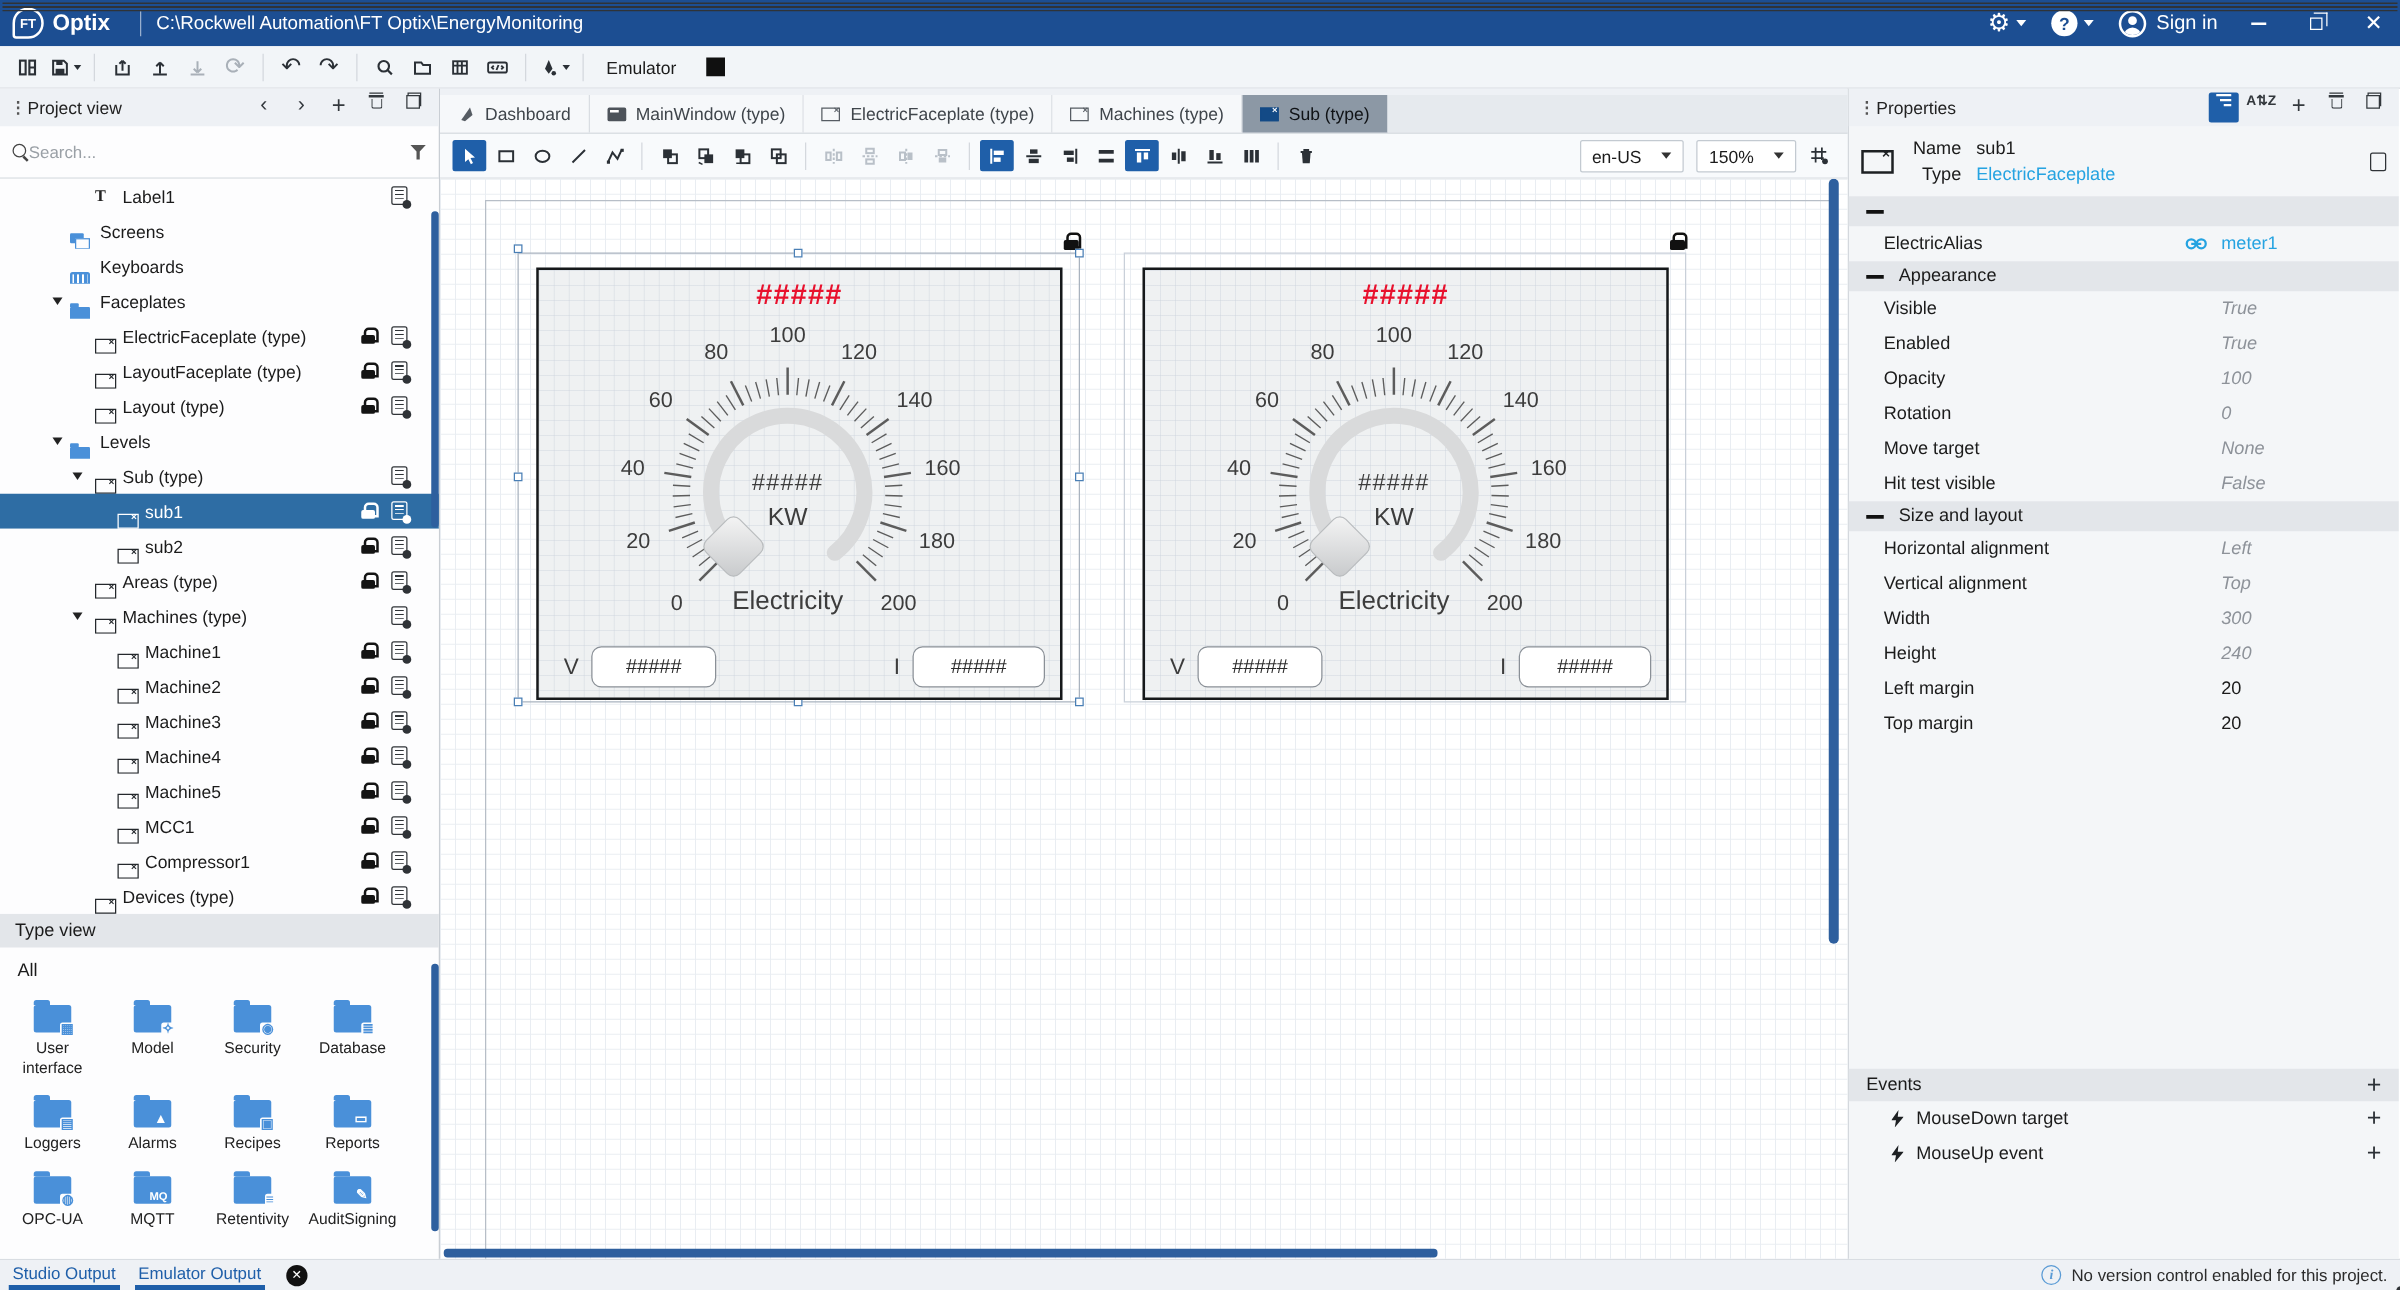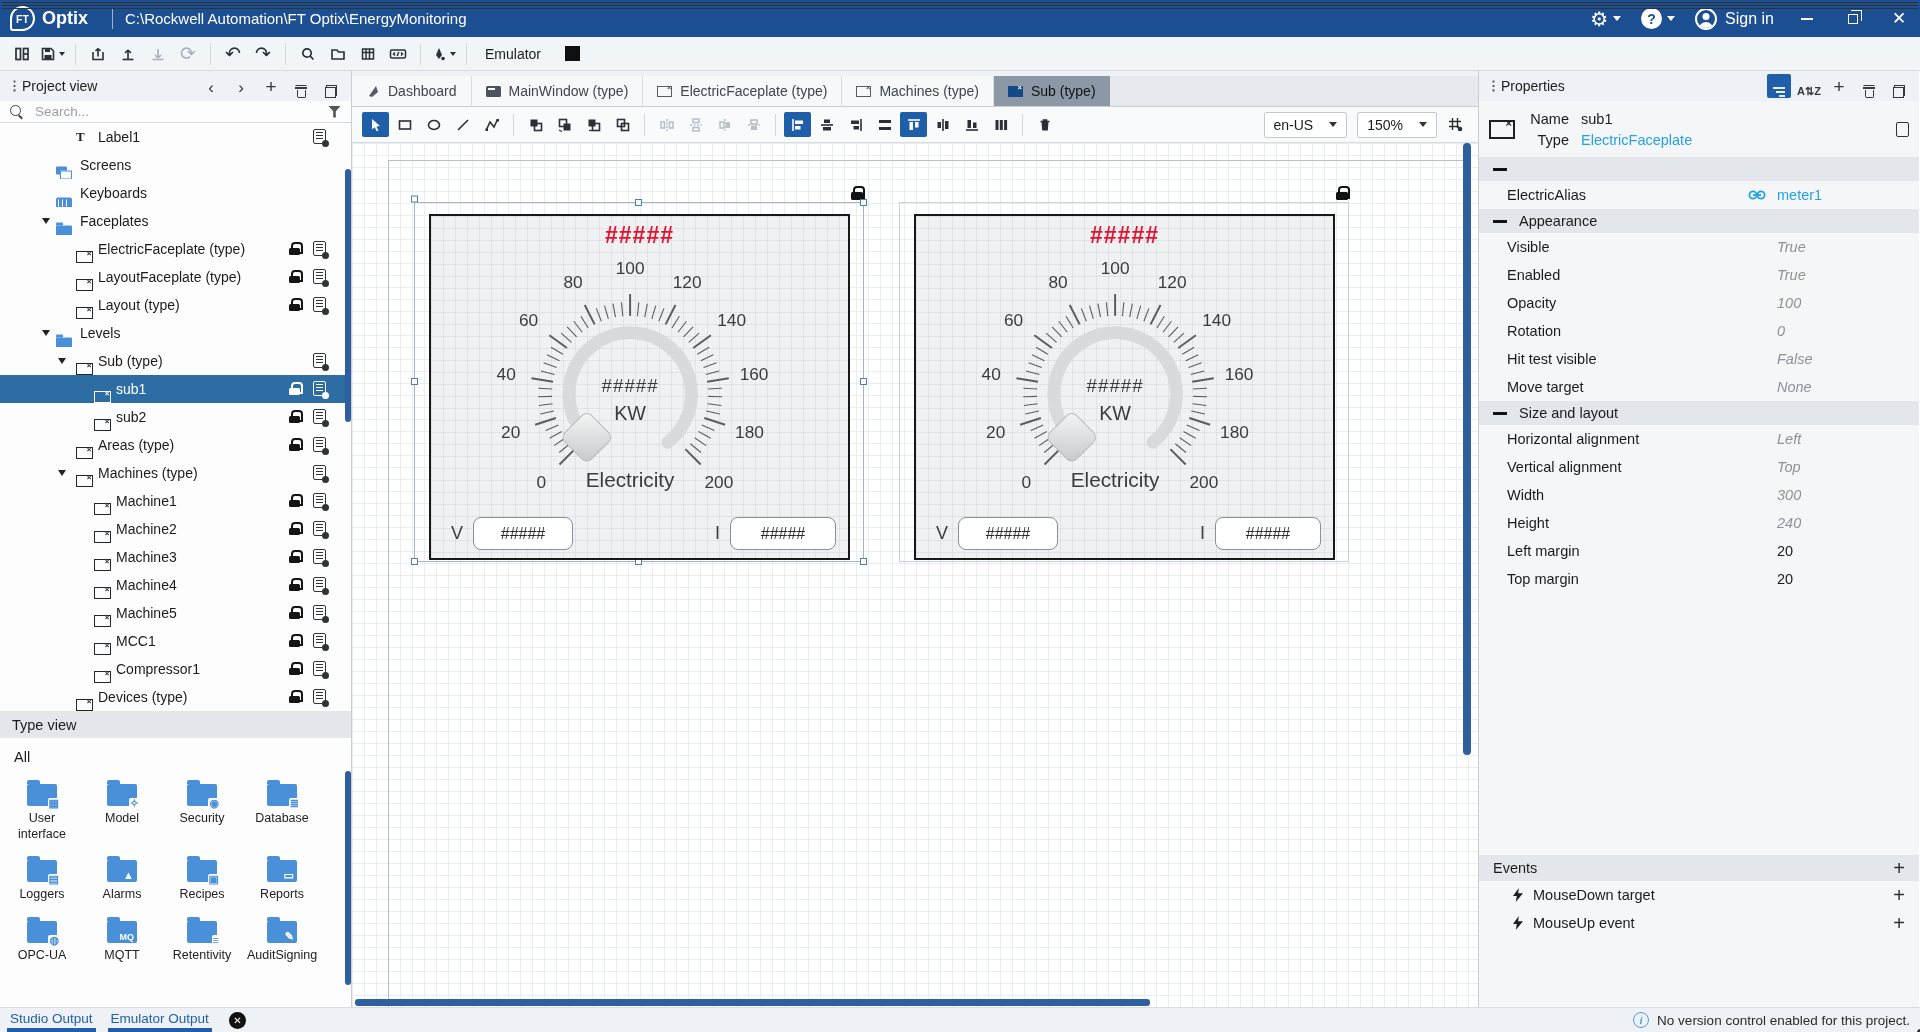--- a/index.html
+++ b/index.html
@@ -42,34 +42,34 @@
   
   .main{display:flex;height:936px}
   .left{width:352px;border-right:1px solid #c9ced4;background:#fdfdfe;display:flex;flex-direction:column;position:relative}
   .canvas-col{width:1126px;display:flex;flex-direction:column;position:relative;background:#eef1f5}
   .props{width:441px;background:#f4f6f8;border-left:1px solid #c9ced4;display:flex;flex-direction:column}
 
   
   .phead{height:30px;background:#eef1f5;display:flex;align-items:center;padding:0 8px;gap:6px}
   .kebab{color:#555;font-size:13px;letter-spacing:0;width:8px;line-height:.35;font-weight:bold}
   .phead-title{font-size:14px;color:#222;margin-right:auto}
-  .hbtn{width:24px;height:24px;display:flex;align-items:flex-end;justify-content:center;color:#33383d;font-size:15px}
+  .hbtn{width:24px;height:24px;display:flex;align-items:flex-start;justify-content:center;color:#33383d;font-size:15px}
   .hbtn.blue{background:#1f5fa9;color:#fff;border-radius:2px}
   .i-chevL::before{content:"‹";font-size:17px}
   .i-chevR::before{content:"›";font-size:17px}
   .i-plus::before{content:"+";font-size:19px;font-weight:400}
   .i-trash{position:relative;width:12px;height:13px}
   .i-trash::before{content:"";position:absolute;left:0;right:0;top:2px;height:2px;background:currentColor;box-shadow:0 -2.5px 0 -0.5px currentColor}
   .i-trash::after{content:"";position:absolute;left:1.5px;right:1.5px;top:5px;bottom:0;border:1.6px solid currentColor;border-top:none;border-radius:0 0 2px 2px}
   .i-copy{position:relative;width:12px;height:13px}
   .i-copy::before{content:"";position:absolute;right:0;top:0;width:9px;height:9px;border:1.6px solid currentColor}
   .i-copy::after{content:"";position:absolute;left:0;bottom:0;width:9px;height:9px;border:1.6px solid currentColor;background:#eef1f5}
 
   
-  .searchrow{height:22px;border-bottom:1px solid #d4d9de;display:flex;align-items:center;padding:0 10px;gap:12px}
+  .searchrow{height:42px;border-bottom:1px solid #d4d9de;display:flex;align-items:center;padding:0 10px;gap:0}
   .i-search{width:13px;height:13px;position:relative;flex:0 0 auto}
   .i-search::before{content:"";position:absolute;left:0;top:0;width:9px;height:9px;border:1.8px solid #444;border-radius:50%}
   .i-search::after{content:"";position:absolute;right:0;bottom:0;width:5px;height:1.8px;background:#444;transform:rotate(45deg)}
   .search-ph{color:#9aa0a6;font-size:13.5px;flex:1}
   .i-funnel{width:13px;height:12px;background:#555;clip-path:polygon(0 0,100% 0,60% 48%,60% 100%,40% 100%,40% 48%)}
 
   
   .tree{flex:0 0 588px}
   .trow{height:28px;display:flex;align-items:center;position:relative;background:#fdfdfe}
   .trow.sel{background:#2e6da4;color:#fff}
@@ -1037,26 +1037,26 @@
     </div>
     <div class="p-row">
       <span class="lab">Opacity</span>
       <span class="p-val">100</span>
     </div>
     <div class="p-row">
       <span class="lab">Rotation</span>
       <span class="p-val">0</span>
     </div>
     <div class="p-row">
+      <span class="lab">Move target</span>
+      <span class="p-val">None</span>
+    </div>
+    <div class="p-row">
       <span class="lab">Hit test visible</span>
       <span class="p-val">False</span>
-    </div>
-    <div class="p-row">
-      <span class="lab">Move target</span>
-      <span class="p-val">None</span>
     </div>
 
     <div class="p-band">
       <span class="dash"></span>
       <span>Size and layout</span>
     </div>
     <div class="p-row">
       <span class="lab">Horizontal alignment</span>
       <span class="p-val">Left</span>
     </div>

